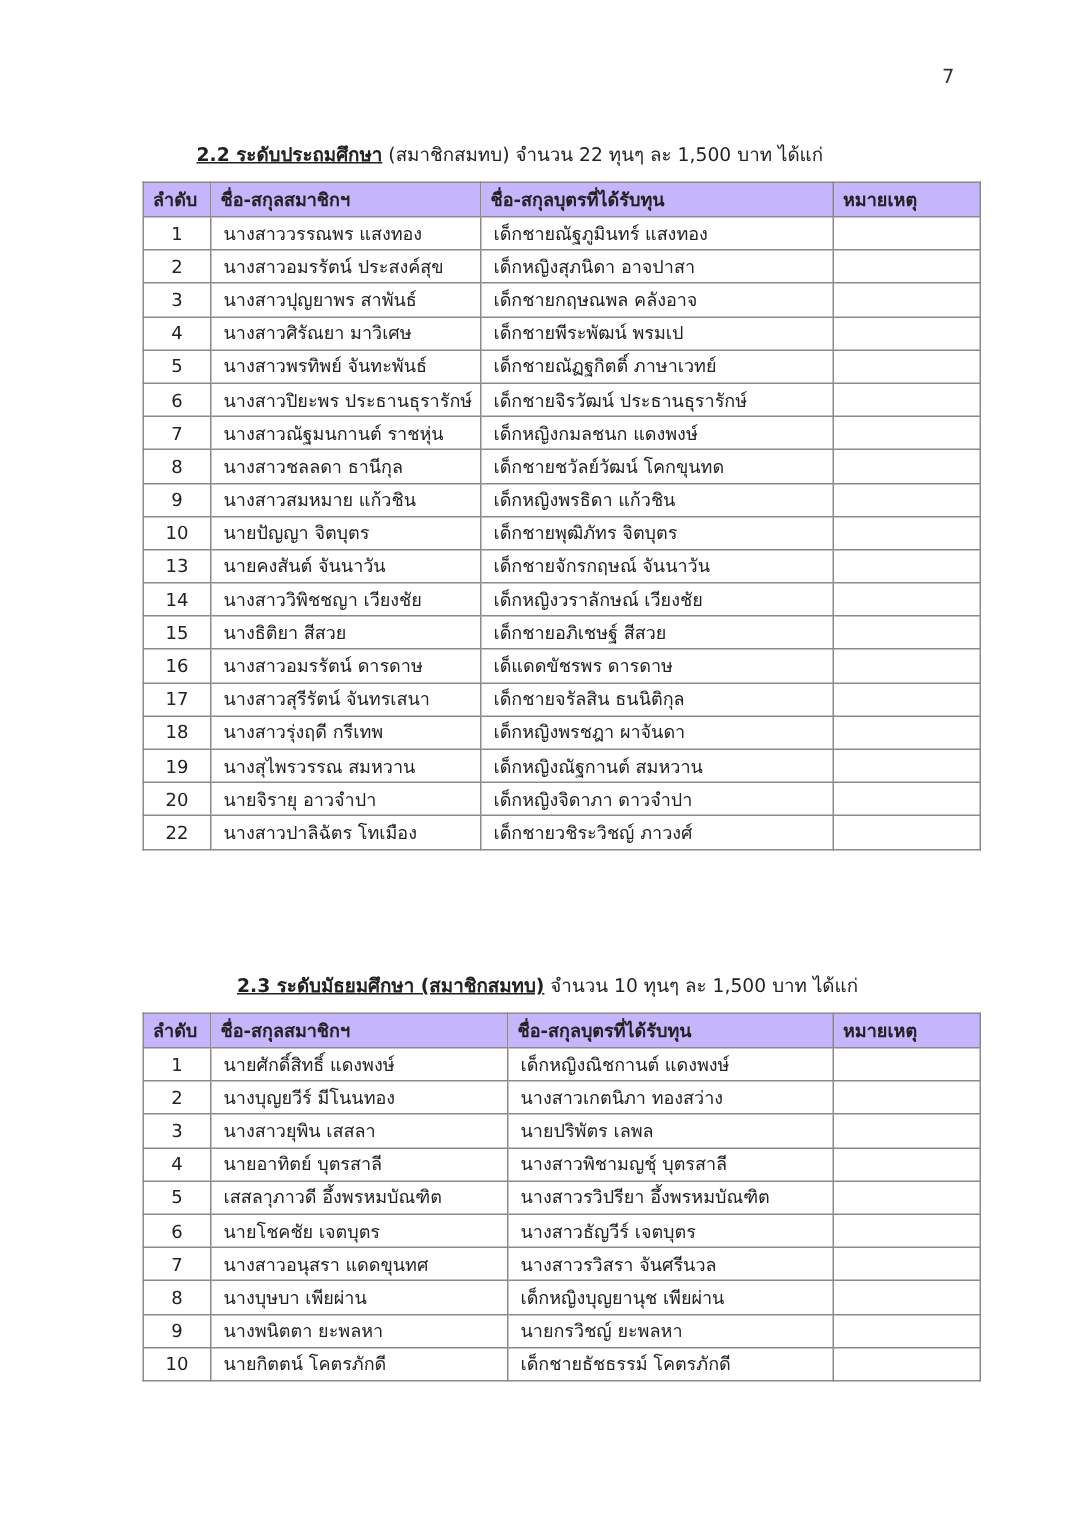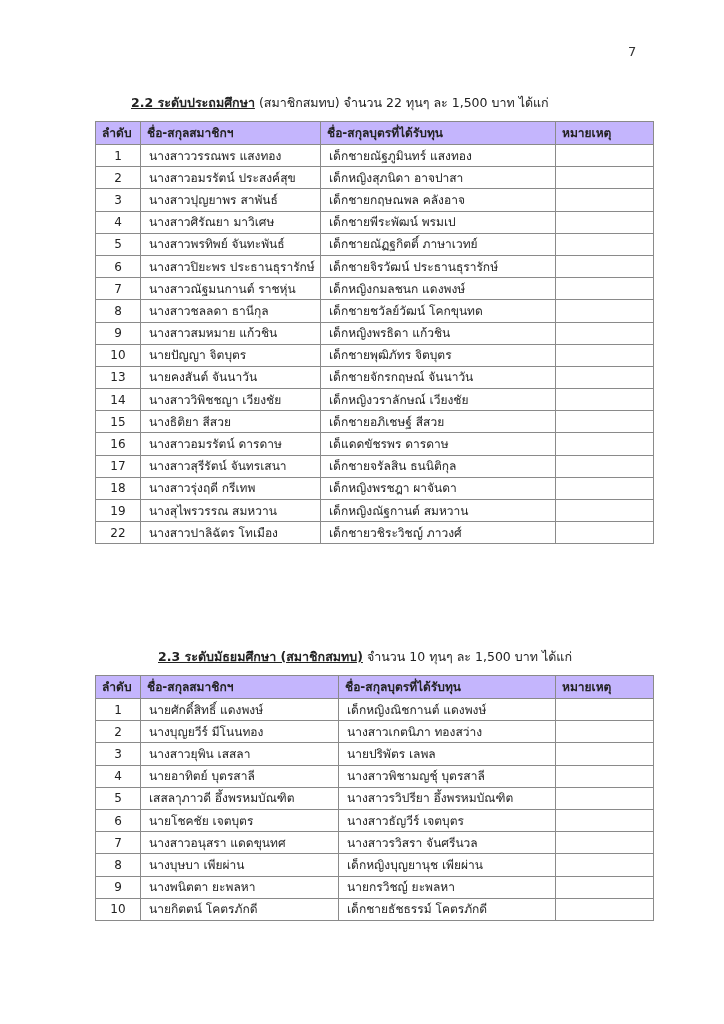--- a/index.html
+++ b/index.html
@@ -137,20 +137,26 @@
         <td class="name">เด็กหญิงพรชฎา ผาจันดา</td>
         <td></td>
       </tr>
       <tr>
         <td class="no">19</td>
         <td class="name">นางสุไพรวรรณ สมหวาน</td>
         <td class="name">เด็กหญิงณัฐกานต์ สมหวาน</td>
         <td></td>
       </tr>
       <tr>
+        <td class="no">20</td>
+        <td class="name">นายจิรายุ  อาวจำปา</td>
+        <td class="name">เด็กหญิงจิดาภา ดาวจำปา</td>
+        <td></td>
+      </tr>
+      <tr>
         <td class="no">22</td>
         <td class="name">นางสาวปาลิฉัตร โทเมือง</td>
         <td class="name">เด็กชายวชิระวิชญ์ ภาวงศ์</td>
         <td></td>
       </tr>
     </tbody>
 </table>
 
 <div class="section-title" style="top:647px;margin-left:27px;">
   <b>2.3 ระดับมัธยมศึกษา (สมาชิกสมทบ)</b><span> จำนวน 10 ทุนๆ ละ 1,500 บาท ได้แก่</span>

